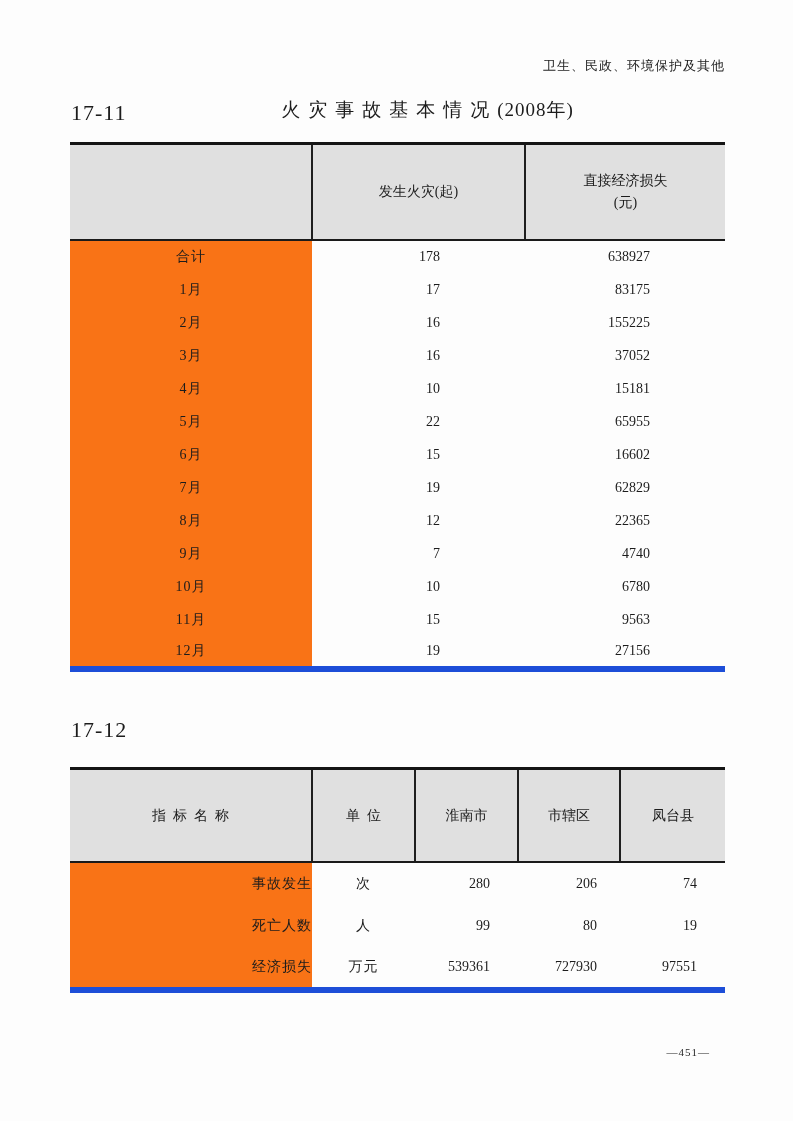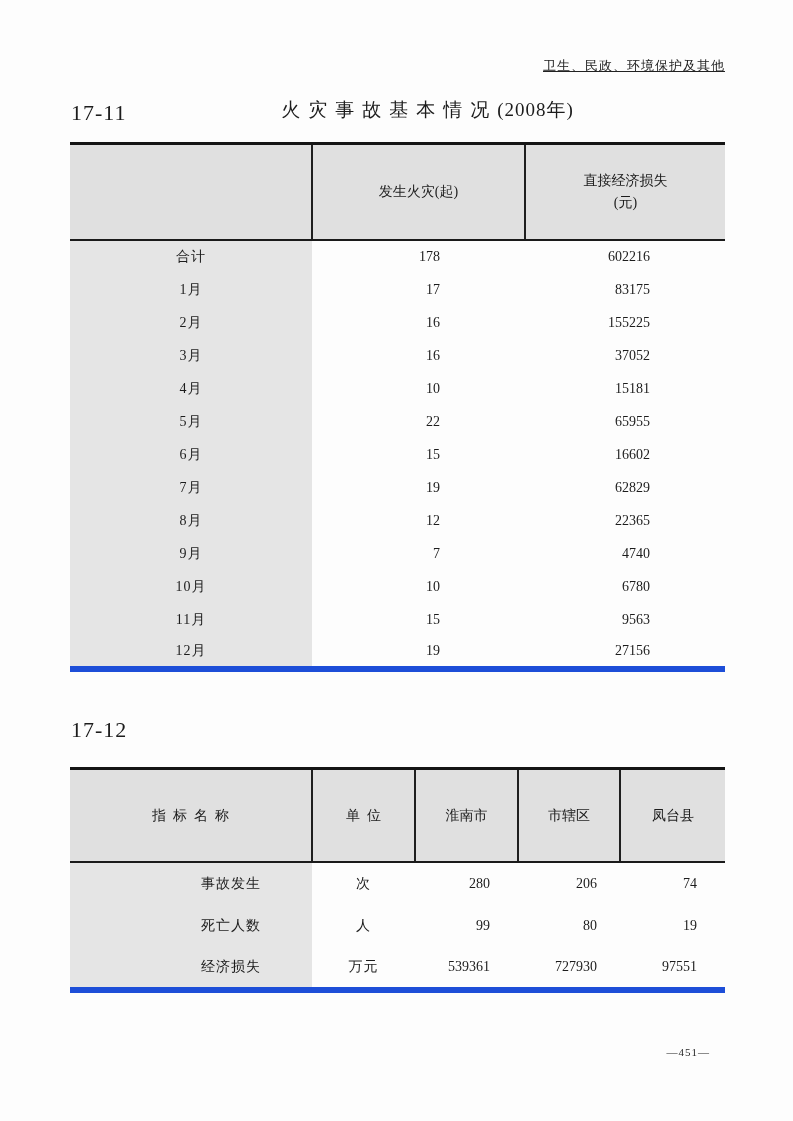--- a/index.html
+++ b/index.html
@@ -6,21 +6,21 @@
   .page{
     position:relative;
     width:793px;height:1121px;
     background:#fdfdfd;
     font-family:"Liberation Serif","DejaVu Serif",serif;
     color:#1c1c1c;
     overflow:hidden;
   }
   .running-head{
     position:absolute;top:57px;right:68px;
-    font-size:13px;letter-spacing:1px;color:#222;text-decoration:underline;
+    font-size:13px;letter-spacing:1px;color:#222;
   }
   .sec-code{
     position:absolute;left:71px;
     font-size:22px;letter-spacing:1px;
   }
   .sec-title{
     position:absolute;left:70px;width:655px;
     text-align:center;padding-left:60px;box-sizing:border-box;
     font-size:19px;white-space:nowrap;
   }
@@ -45,23 +45,23 @@
     vertical-align:middle;text-align:center;
     border-bottom:2px solid #1a1a1a;
     padding:0;
   }
   thead th + th{border-left:2px solid #1f1f1f;}
   .t1 thead th{height:94px;}
   .t2 thead th{height:91px;}
   tbody td{padding:0;vertical-align:middle;}
   .t1 tbody tr{height:33px;}
   .t2 tbody tr{height:42.5px;}
-  td.stub{background:#e5e5e5;}
+  td.stub{background:#f97316;}
   .t1 td.stub{text-align:center;letter-spacing:1px;}
-  .t2 td.stub{text-align:center;padding-left:80px;letter-spacing:1px;}
+  .t2 td.stub{text-align:right;padding-left:80px;letter-spacing:1px;}
   .t1 td.v2{text-align:right;padding-right:85px;}
   .t1 td.v3{text-align:right;padding-right:75px;}
   .t2 td.unit{text-align:center;letter-spacing:1px;}
   .t2 td.v3{text-align:right;padding-right:28px;}
   .t2 td.v4{text-align:right;padding-right:23px;}
   .t2 td.v5{text-align:right;padding-right:28px;}
   .hdr-sp{letter-spacing:7px;text-indent:7px;}
   .hdr-2line div{line-height:1.55;}
   .page-num{
     position:absolute;top:1046px;right:83px;
@@ -91,21 +91,21 @@
         <th class="hdr-2line">
           <div>直接经济损失</div>
           <div>(元)</div>
         </th>
       </tr>
     </thead>
     <tbody>
       <tr>
           <td class="stub">合计</td>
           <td class="v2">178</td>
-          <td class="v3">602216</td>
+          <td class="v3">638927</td>
         </tr>
       <tr>
           <td class="stub">1月</td>
           <td class="v2">17</td>
           <td class="v3">83175</td>
         </tr>
       <tr>
           <td class="stub">2月</td>
           <td class="v2">16</td>
           <td class="v3">155225</td>

